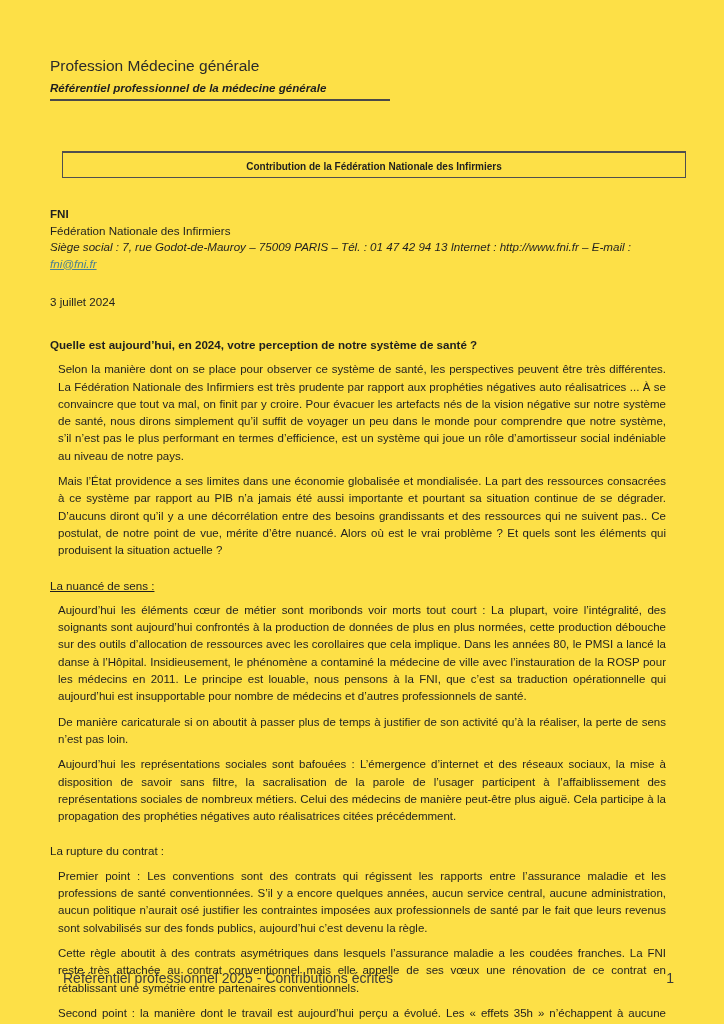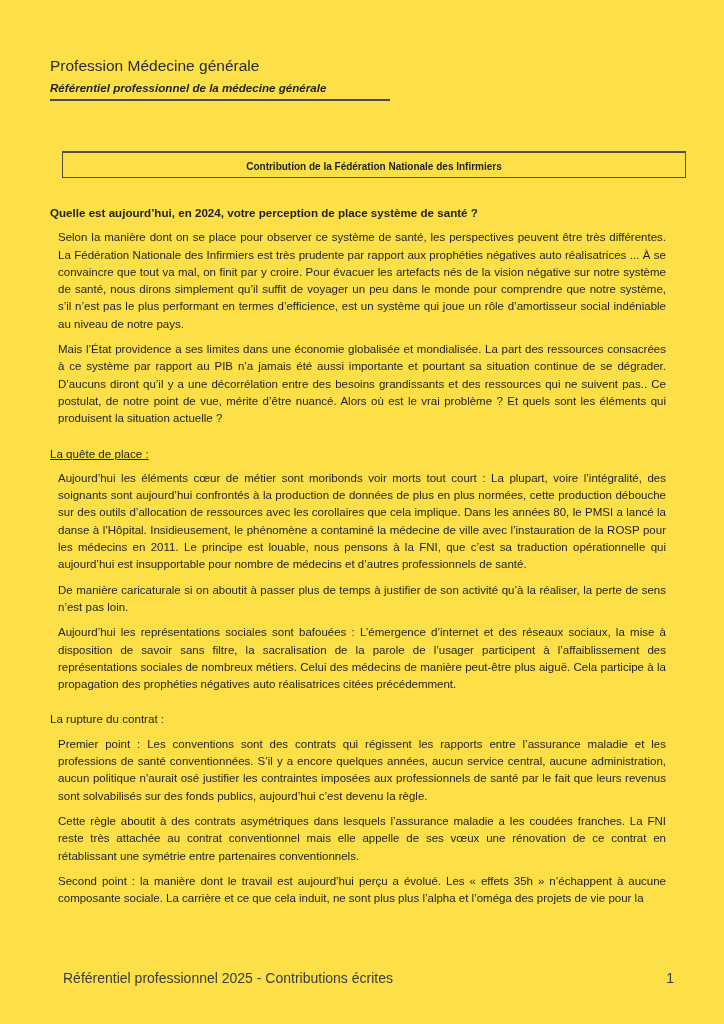--- a/index.html
+++ b/index.html
@@ -99,29 +99,38 @@
     <div class="doc-title">Profession Médecine générale</div>
     <div class="doc-subtitle-wrap">
       <span class="doc-subtitle">Référentiel professionnel de la médecine générale</span>
     </div>
   </div>
 
   <div class="title-box">
     <span>Contribution de la Fédération Nationale des Infirmiers</span>
   </div>
 
+  <div class="org-block">
+    <div class="org-acronym">FNI</div>
+    <div class="org-name">Fédération Nationale des Infirmiers</div>
+    <div class="org-address">Siège social : 7, rue Godot-de-Mauroy – 75009 PARIS – Tél. : 01 47 42 94 13  Internet : http://www.fni.fr – E-mail :</div>
+    <div class="email-line">
+      <a class="email-link" style="color: rgb(74, 127, 145);">fni@fni.fr</a>
+    </div>
+  </div>
 
+  <div class="date-line">3 juillet 2024</div>
 
-  <div class="question">Quelle est aujourd’hui, en 2024, votre perception de place système de santé ?</div>
+  <div class="question">Quelle est aujourd’hui, en 2024, votre perception de notre système de santé ?</div>
 
   <p class="body">Selon la manière dont on se place pour observer ce système de santé, les perspectives peuvent être très différentes. La Fédération Nationale des Infirmiers est très prudente par rapport aux prophéties négatives auto réalisatrices ... À se convaincre que tout va mal, on finit par y croire.  Pour évacuer les artefacts nés de la vision négative sur notre système de santé, nous dirons simplement qu’il suffit de voyager un peu dans le monde pour comprendre que notre système, s’il n’est pas le plus performant en termes d’efficience, est un système qui joue un rôle d’amortisseur social indéniable au niveau de notre pays.</p>
   <p class="body">Mais l’État providence a ses limites dans une économie globalisée et mondialisée. La part des ressources consacrées à ce système par rapport au PIB n’a jamais été aussi importante et pourtant sa situation continue de se dégrader. D’aucuns diront qu’il y a une décorrélation entre des besoins grandissants et des ressources qui ne suivent pas.. Ce postulat, de notre point de vue, mérite d’être nuancé. Alors où est le vrai problème ? Et quels sont les éléments qui produisent la situation actuelle ?</p>
 
   <div class="section-heading underlined">
-    <span>La quête de place :</span>
+    <span>La nuancé de sens :</span>
   </div>
   <p class="body">Aujourd’hui les éléments cœur de métier sont moribonds voir morts tout court :  La plupart, voire l’intégralité, des soignants sont aujourd’hui confrontés à la production de données de plus en plus normées, cette production débouche sur des outils d’allocation de ressources avec les corollaires que cela implique. Dans les années 80, le PMSI a lancé la danse à l’Hôpital. Insidieusement, le phénomène a contaminé la médecine de ville avec l’instauration de la ROSP pour les médecins en 2011. Le principe est louable, nous pensons à la FNI, que c’est sa traduction opérationnelle qui aujourd’hui est insupportable pour nombre de médecins et d’autres professionnels de santé.</p>
   <p class="body">De manière caricaturale si on aboutit à passer plus de temps à justifier de son activité qu’à la réaliser, la perte de sens n’est pas loin.</p>
   <p class="body">Aujourd’hui les représentations sociales sont bafouées :  L’émergence d’internet et des réseaux sociaux, la mise à disposition de savoir sans filtre, la sacralisation de la parole de l’usager participent à l’affaiblissement des représentations sociales de nombreux métiers. Celui des médecins de manière peut-être plus aiguë. Cela participe à la propagation des prophéties négatives auto réalisatrices citées précédemment.</p>
 
   <div class="section-heading">
     <span>La rupture du contrat :</span>
   </div>
   <p class="body">Premier point : Les conventions sont des contrats qui régissent les rapports entre l’assurance maladie et les professions de santé conventionnées. S’il y a encore quelques années, aucun service central, aucune administration, aucun politique n’aurait osé justifier les contraintes imposées aux professionnels de santé par le fait que leurs revenus sont solvabilisés sur des fonds publics, aujourd’hui c’est devenu la règle.</p>
   <p class="body">Cette règle aboutit à des contrats asymétriques dans lesquels l’assurance maladie a les coudées franches. La FNI reste très attachée au contrat conventionnel mais elle appelle de ses vœux une rénovation de ce contrat en rétablissant une symétrie entre partenaires conventionnels.</p>

